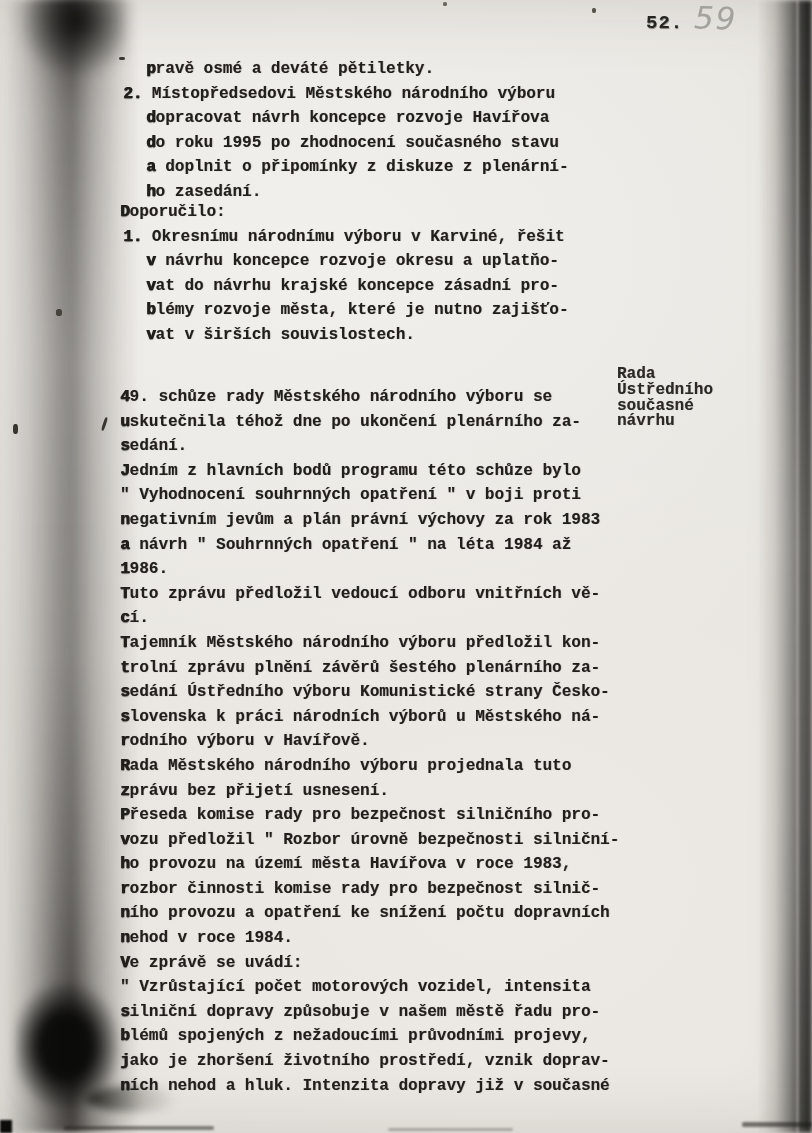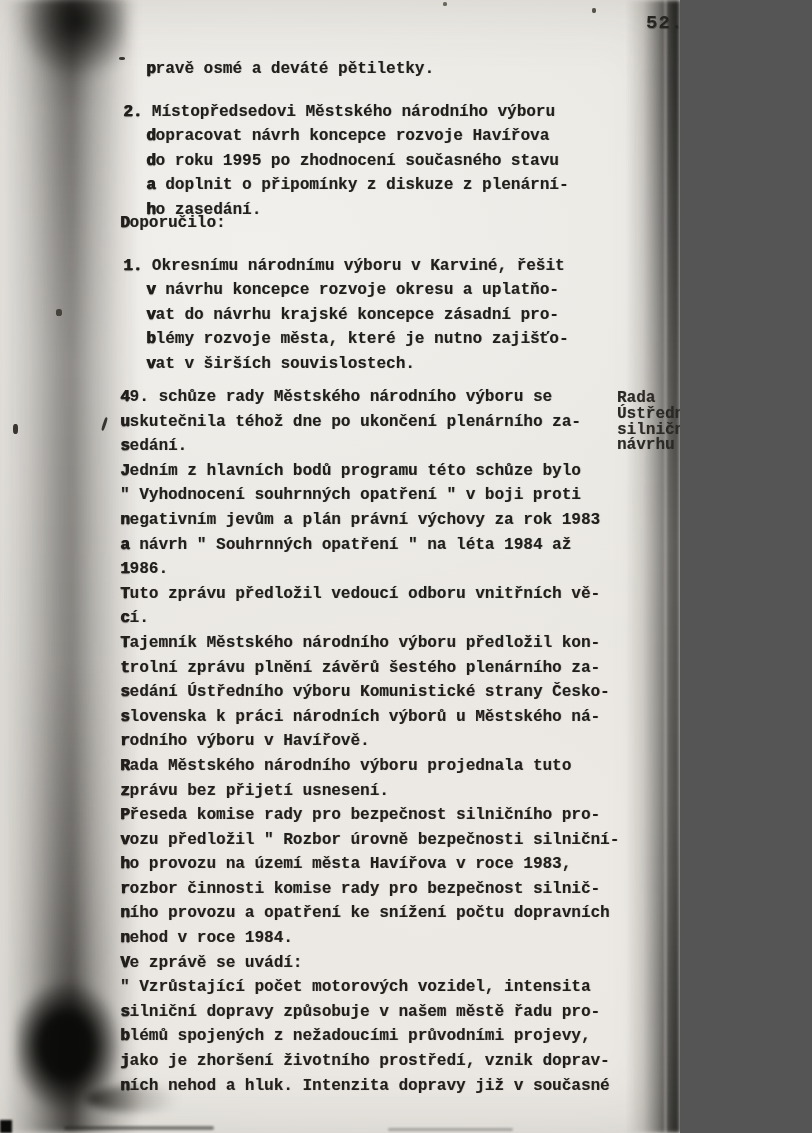--- a/index.html
+++ b/index.html
@@ -1,18 +1,18 @@
 <!DOCTYPE html>
 <html lang="cs"><head>
 <meta charset="utf-8">
 <style>
   html,body{margin:0;padding:0;background:#555;}
   .page{
     position:relative;
-    width:680px;height:1133px;
+    width:812px;height:1133px;
     overflow:hidden;
     background:
       radial-gradient(1100px 760px at 38% 22%, #f2f0ec 0%, rgba(242,240,236,0) 62%),
       radial-gradient(900px 700px at 62% 78%, #edeae5 0%, rgba(237,234,229,0) 65%),
       #e8e6e1;
     box-shadow: inset 0 0 70px rgba(70,64,52,0.16);
     font-family:"Liberation Mono","DejaVu Sans Mono",monospace;
   }
   
   .gutter{
@@ -90,27 +90,27 @@
   .sec{
     position:absolute;left:120px;width:545px;
     font-size:16px;font-weight:700;line-height:24.6px;
     color:#211f1c;
     text-shadow:0.5px 0.4px 0.7px rgba(33,31,28,0.45);
     white-space:pre;
   }
   .sec .line{height:24.6px;}
   .sec .line::first-letter{text-shadow:0.9px 0 currentColor,0.4px 0.5px 1px rgba(0,0,0,0.5);}
   .line.flush{padding-left:0;}
-  .line.num{padding-left:3px;margin-top:18px;}
+  .line.num{padding-left:3px;}
   .line.hang{padding-left:26px;}
   .sec-a{top:57px;}
-  .sec-b{top:211px;}
+  .sec-b{top:200px;}
   .sec-c{top:385px;}
   .margin-note{
-    position:absolute;left:617px;top:391px;width:190px;
+    position:absolute;left:617px;top:367px;width:190px;
     font-size:16px;font-weight:700;line-height:15.8px;
     color:#2b2925;text-shadow:0.4px 0.4px 0.7px rgba(43,41,37,0.4);
     white-space:pre;
   }
 </style>
 </head>
 <body>
 
 <div class="page">
 
@@ -131,15 +131,15 @@
   <div class="speck sp5"></div>
   <div class="speck sp6"></div>
 
   <div class="pagenum">52.</div>
   <div class="pagenum-hand">59</div>
 
   <div class="sec sec-a"><div class="line hang">pravě osmé a deváté pětiletky.</div><div class="line num">2. Místopředsedovi Městského národního výboru</div><div class="line hang">dopracovat návrh koncepce rozvoje Havířova</div><div class="line hang">do roku 1995 po zhodnocení současného stavu</div><div class="line hang">a doplnit o připomínky z diskuze z plenární-</div><div class="line hang">ho zasedání.</div></div>
   <div class="sec sec-b"><div class="line flush">Doporučilo:</div><div class="line num">1. Okresnímu národnímu výboru v Karviné, řešit</div><div class="line hang">v návrhu koncepce rozvoje okresu a uplatňo-</div><div class="line hang">vat do návrhu krajské koncepce zásadní pro-</div><div class="line hang">blémy rozvoje města, které je nutno zajišťo-</div><div class="line hang">vat v širších souvislostech.</div></div>
   <div class="sec sec-c"><div class="line flush">49. schůze rady Městského národního výboru se</div><div class="line flush">uskutečnila téhož dne po ukončení plenárního za-</div><div class="line flush">sedání.</div><div class="line flush">Jedním z hlavních bodů programu této schůze bylo</div><div class="line flush">" Vyhodnocení souhrnných opatření " v boji proti</div><div class="line flush">negativním jevům a plán právní výchovy za rok 1983</div><div class="line flush">a návrh " Souhrnných opatření " na léta 1984 až</div><div class="line flush">1986.</div><div class="line flush">Tuto zprávu předložil vedoucí odboru vnitřních vě-</div><div class="line flush">cí.</div><div class="line flush">Tajemník Městského národního výboru předložil kon-</div><div class="line flush">trolní zprávu plnění závěrů šestého plenárního za-</div><div class="line flush">sedání Ústředního výboru Komunistické strany Česko-</div><div class="line flush">slovenska k práci národních výborů u Městského ná-</div><div class="line flush">rodního výboru v Havířově.</div><div class="line flush">Rada Městského národního výboru projednala tuto</div><div class="line flush">zprávu bez přijetí usnesení.</div><div class="line flush">Přeseda komise rady pro bezpečnost silničního pro-</div><div class="line flush">vozu předložil " Rozbor úrovně bezpečnosti silniční-</div><div class="line flush">ho provozu na území města Havířova v roce 1983,</div><div class="line flush">rozbor činnosti komise rady pro bezpečnost silnič-</div><div class="line flush">ního provozu a opatření ke snížení počtu dopravních</div><div class="line flush">nehod v roce 1984.</div><div class="line flush">Ve zprávě se uvádí:</div><div class="line flush">" Vzrůstající počet motorových vozidel, intensita</div><div class="line flush">silniční dopravy způsobuje v našem městě řadu pro-</div><div class="line flush">blémů spojených z nežadoucími průvodními projevy,</div><div class="line flush">jako je zhoršení životního prostředí, vznik doprav-</div><div class="line flush">ních nehod a hluk. Intenzita dopravy již v současné</div></div>
 
-  <div class="margin-note"><div class="line flush">Rada</div><div class="line flush">Ústředního</div><div class="line flush">silničního</div><div class="line flush">návrhu</div></div>
+  <div class="margin-note"><div class="line flush">Rada</div><div class="line flush">Ústředního</div><div class="line flush">současné</div><div class="line flush">návrhu</div></div>
 
 </div>
 
 </body></html>

